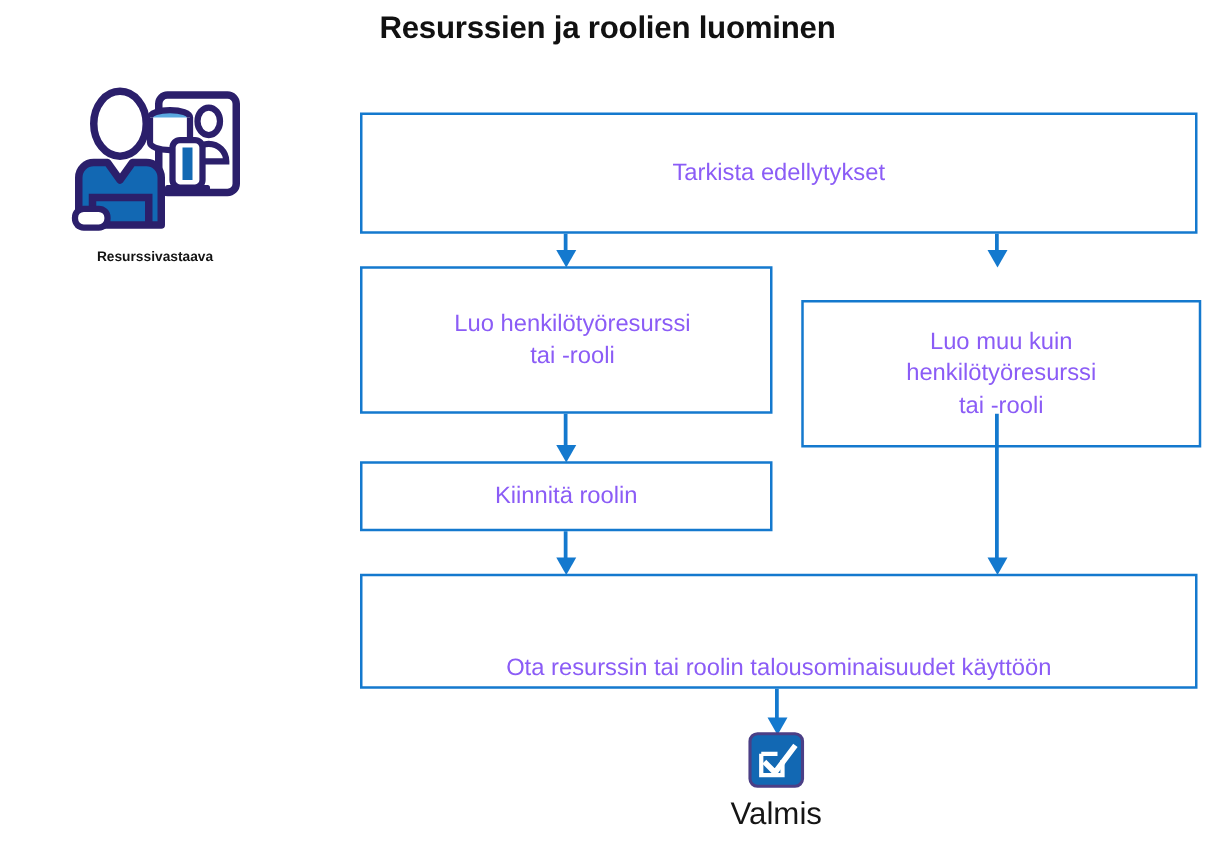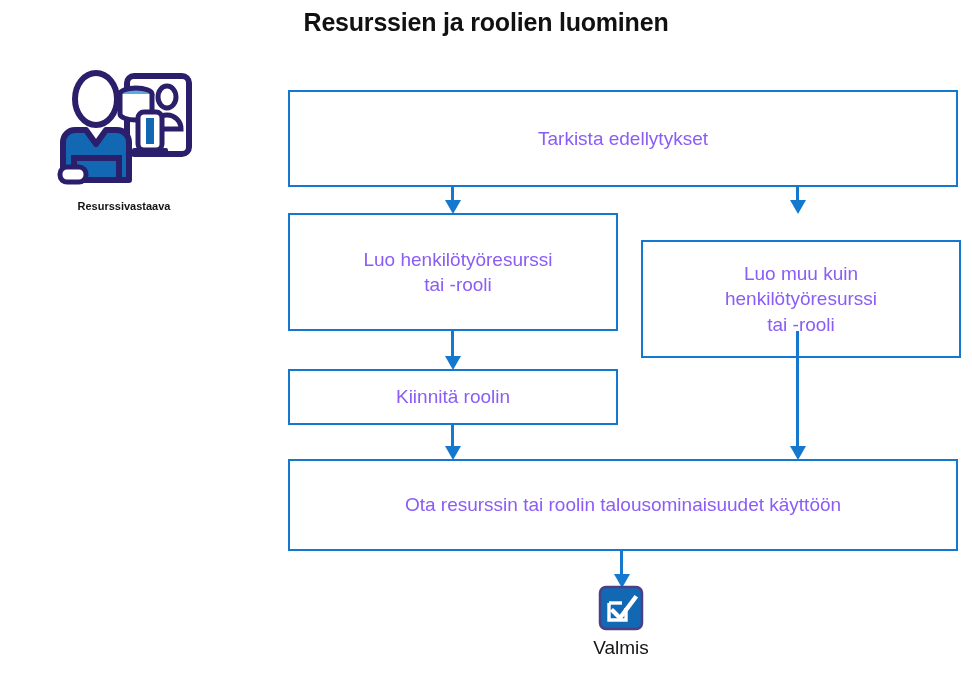--- a/index.html
+++ b/index.html
@@ -75,21 +75,21 @@
     line-height: 1.32;
     color: #8b5cf6;
     padding: 2px 8px;
   }
   .flow-box .box-text { display: block; white-space: pre-line; }
 
   #box-prereq      { left: 288px; top: 90px;  width: 670px; height: 97px; }
   #box-person      { left: 288px; top: 213px; width: 330px; height: 118px; padding-left: 18px; }
   #box-nonperson   { left: 641px; top: 213px; width: 320px; height: 118px; margin-top: 27px; }
   #box-skills      { left: 288px; top: 369px; width: 330px; height: 56px;  }
-  #box-financials  { left: 288px; top: 459px; width: 670px; height: 92px;  }
+  #box-financials  { left: 288px; top: 459px; width: 670px; height: 92px; align-items: flex-end;  }
 
   
   .conn {
     position: absolute;
     width: 3px;
     background: #1479ce;
   }
   .conn::after {
     content: "";
     position: absolute;
@@ -123,21 +123,21 @@
     top: 0;
     width: 46px;
     height: 46px;
   }
   .end-label {
     position: absolute;
     left: 0;
     top: 52px;
     width: 122px;
     text-align: center;
-    font-size: 19px;
+    font-size: 25px;
     color: #151515;
     white-space: nowrap;
   }
 </style>
 </head>
 <body>
 
 <div id="canvas">
 
   <div class="diagram-title">Resurssien ja roolien luominen</div>

